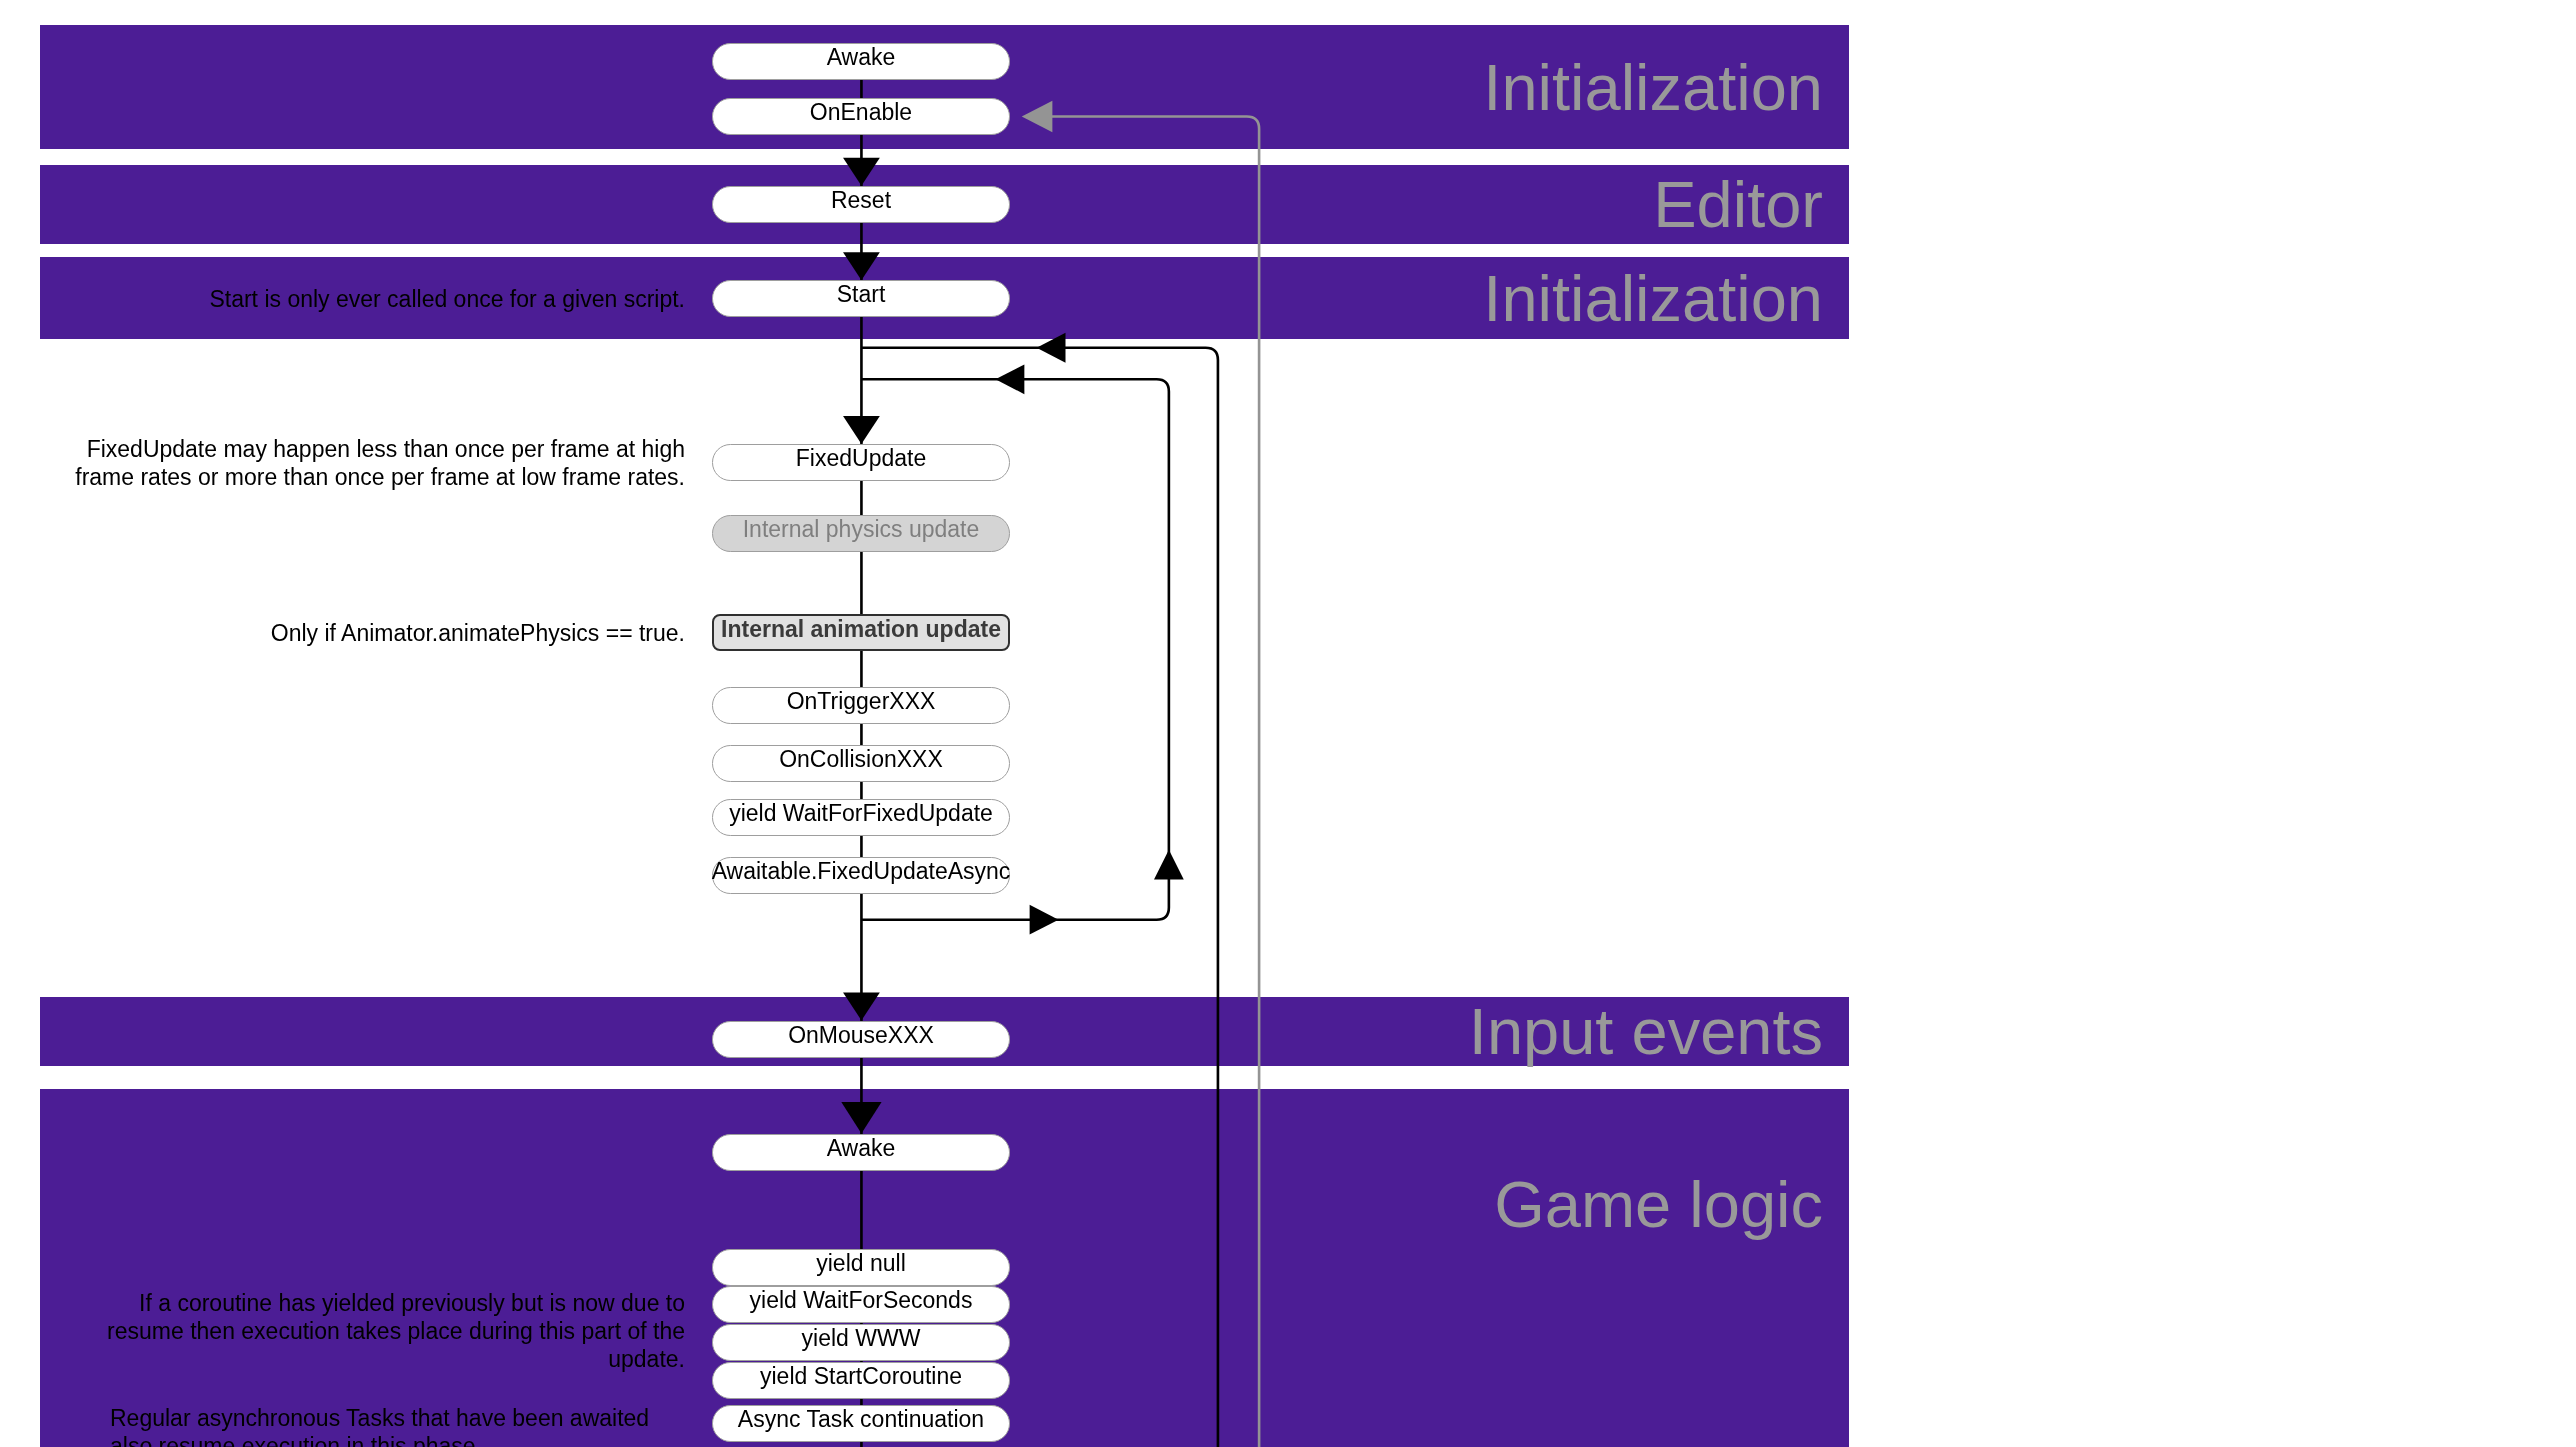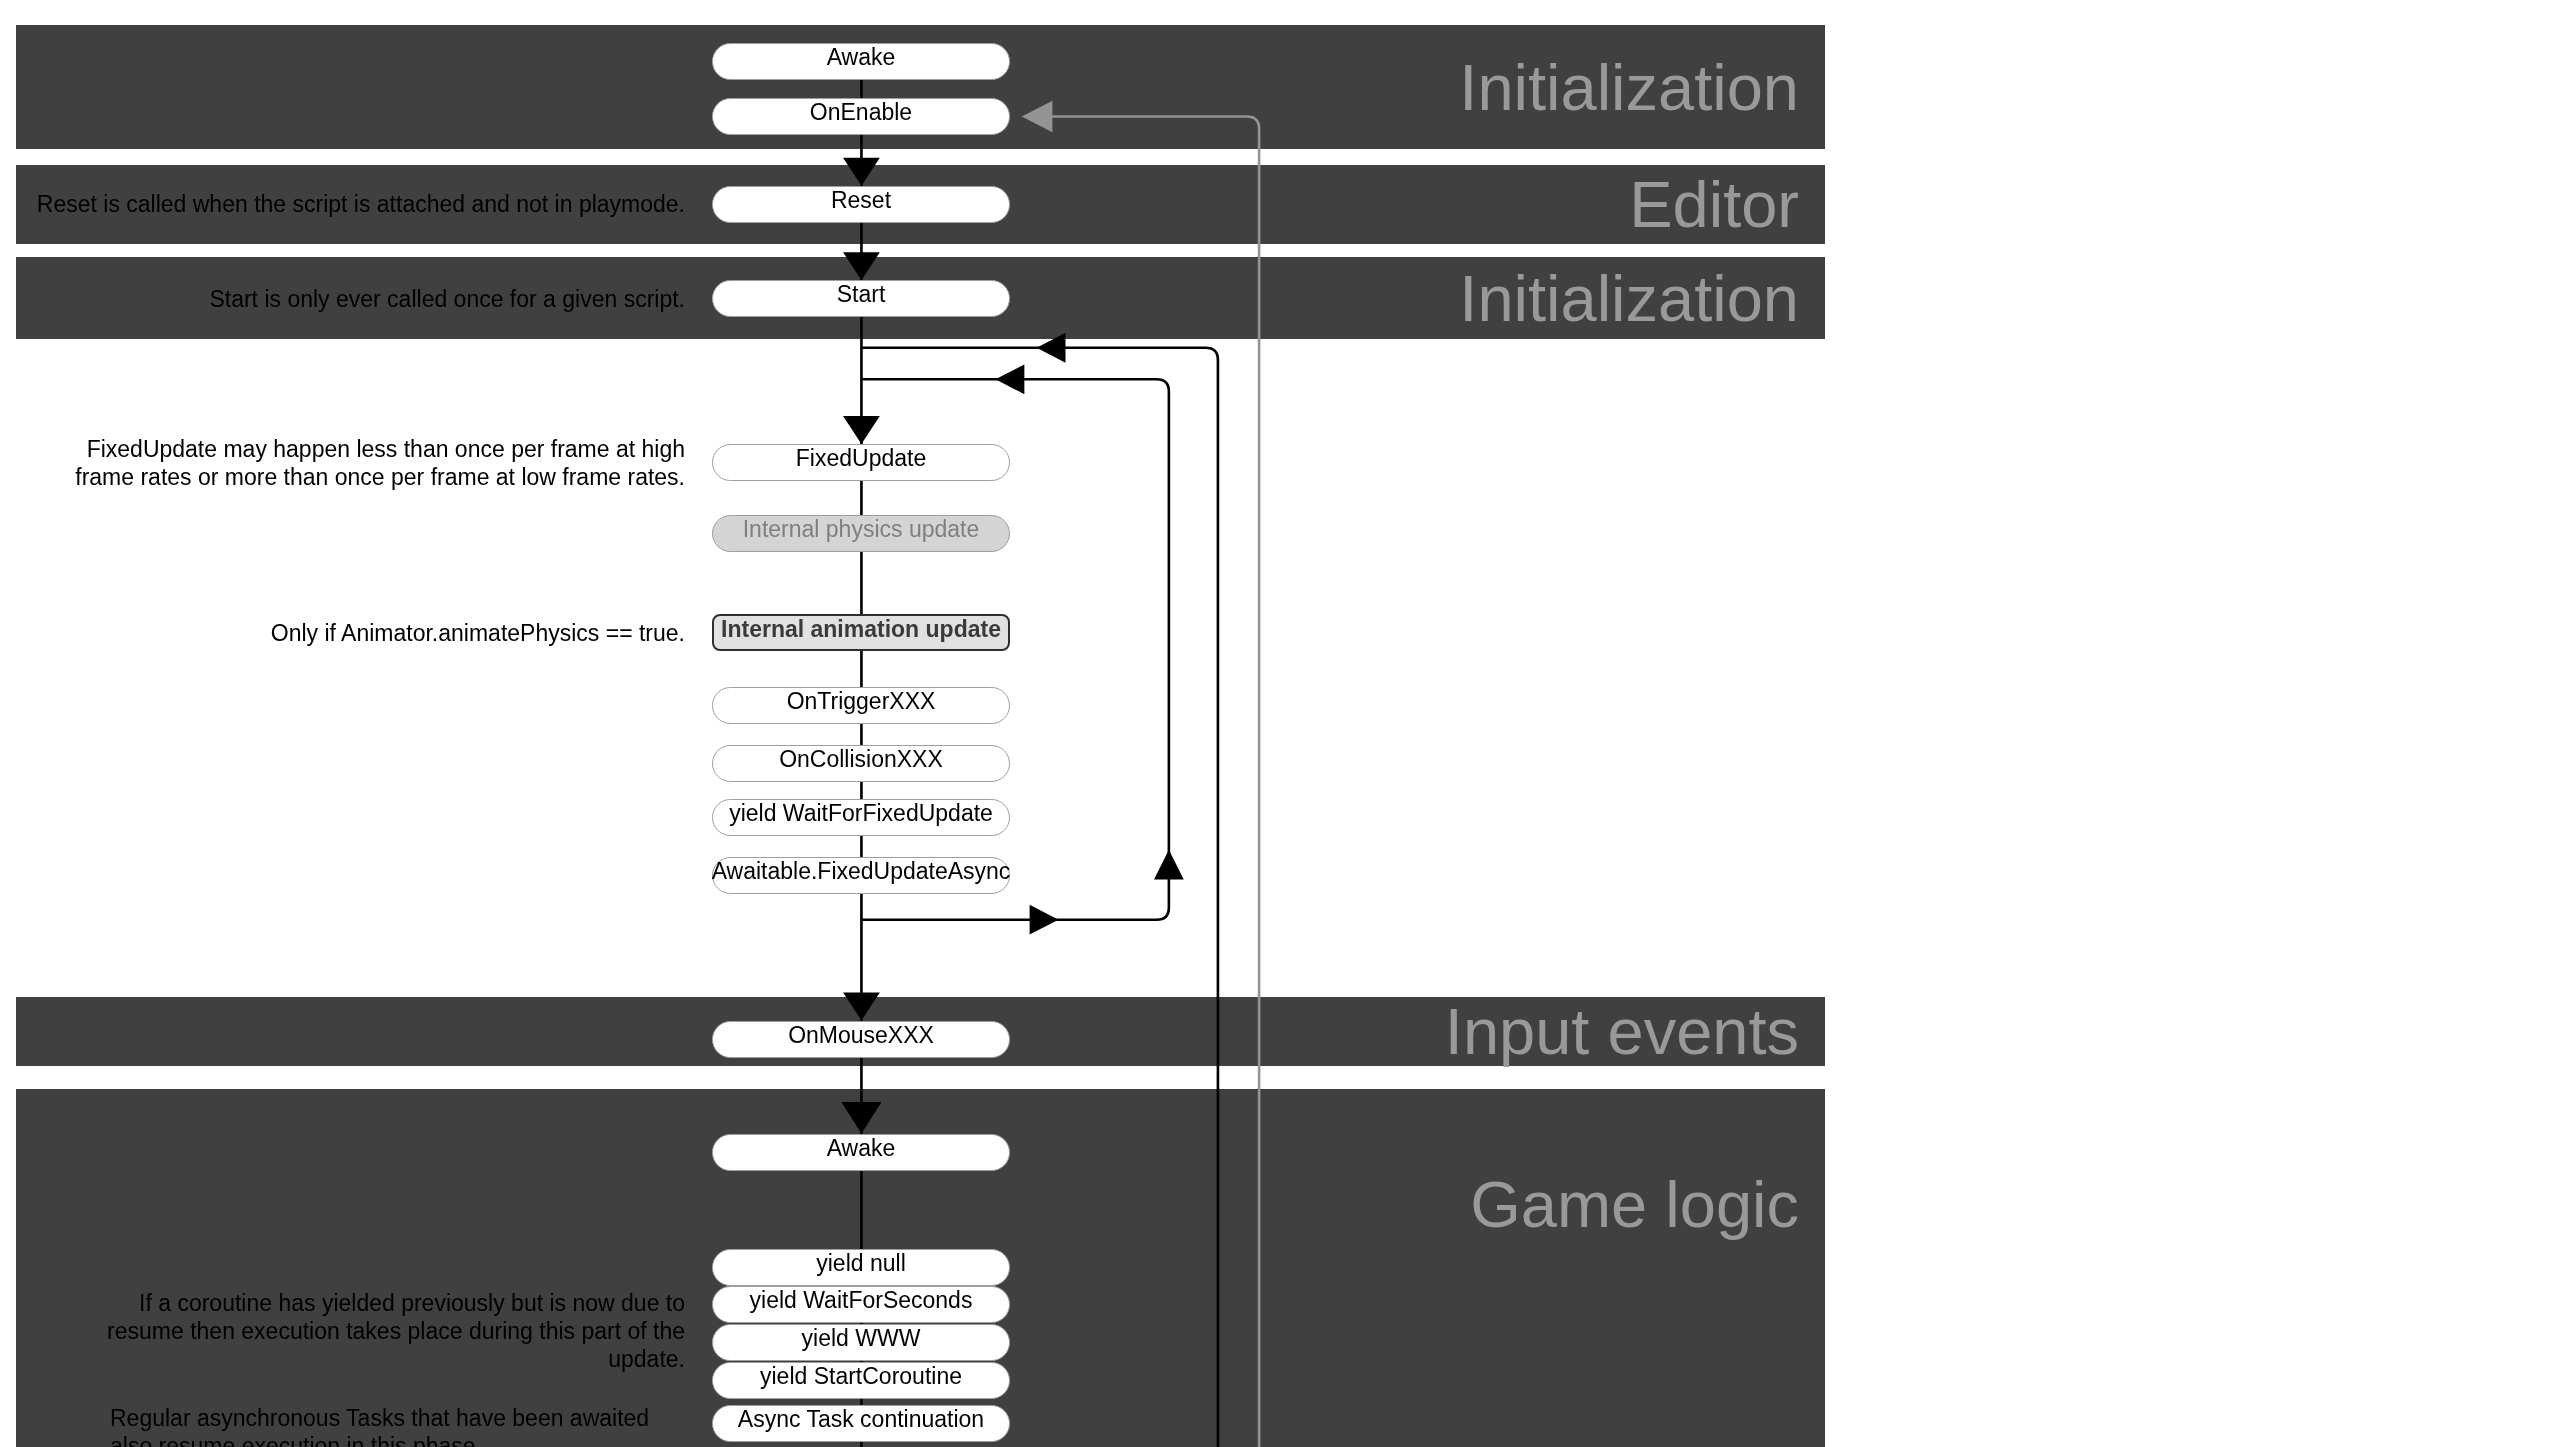--- a/index.html
+++ b/index.html
@@ -1,20 +1,20 @@
 <!DOCTYPE html>
 <html style="font-size:14px"><head>
 <meta charset="utf-8">
 <style>
   html,body{margin:0;padding:0;background:#fff;}
   .canvas{
     position:relative;width:2576px;height:1447px;overflow:hidden;background:#ffffff;
     font-family:"Liberation Sans","DejaVu Sans",sans-serif;
   }
-  .band{position:absolute;left:16px;width:1809px;background:#404040;
+  .band{position:absolute;left:40px;width:1809px;background:#4c1d95;
     display:flex;align-items:center;justify-content:flex-end;}
   .band-label{color:#999999;font-size:65px;padding-right:26px;line-height:1;}
   .band-label.toppos{position:absolute;top:83px;right:0;}
   .svg-layer{position:absolute;left:0;top:0;z-index:2;}
   .node{
     position:absolute;left:712px;width:298px;height:37px;z-index:3;box-sizing:border-box;
     background:#ffffff;border:1.8px solid #9e9e9e;border-radius:18.4px;
     display:flex;justify-content:center;
     font-size:23px;color:#000;white-space:nowrap;
   }
@@ -119,23 +119,20 @@
   <div class="node" style="top:1324px;">
       <span>yield WWW</span>
     </div>
   <div class="node" style="top:1362px;">
       <span>yield StartCoroutine</span>
     </div>
   <div class="node" style="top:1405px;">
       <span>Async Task continuation</span>
     </div>
 
-  <div class="note" style="top:190px;">
-    <div>Reset is called when the script is attached and not in playmode.</div>
-  </div>
   <div class="note" style="top:285px;">
     <div>Start is only ever called once for a given script.</div>
   </div>
   <div class="note" style="top:619px;">
     <div>Only if Animator.animatePhysics == true.</div>
   </div>
   <div class="note" style="top:435px;">
     <div>FixedUpdate may happen less than once per frame at high</div>
     <div>frame rates or more than once per frame at low frame rates.</div>
   </div>

